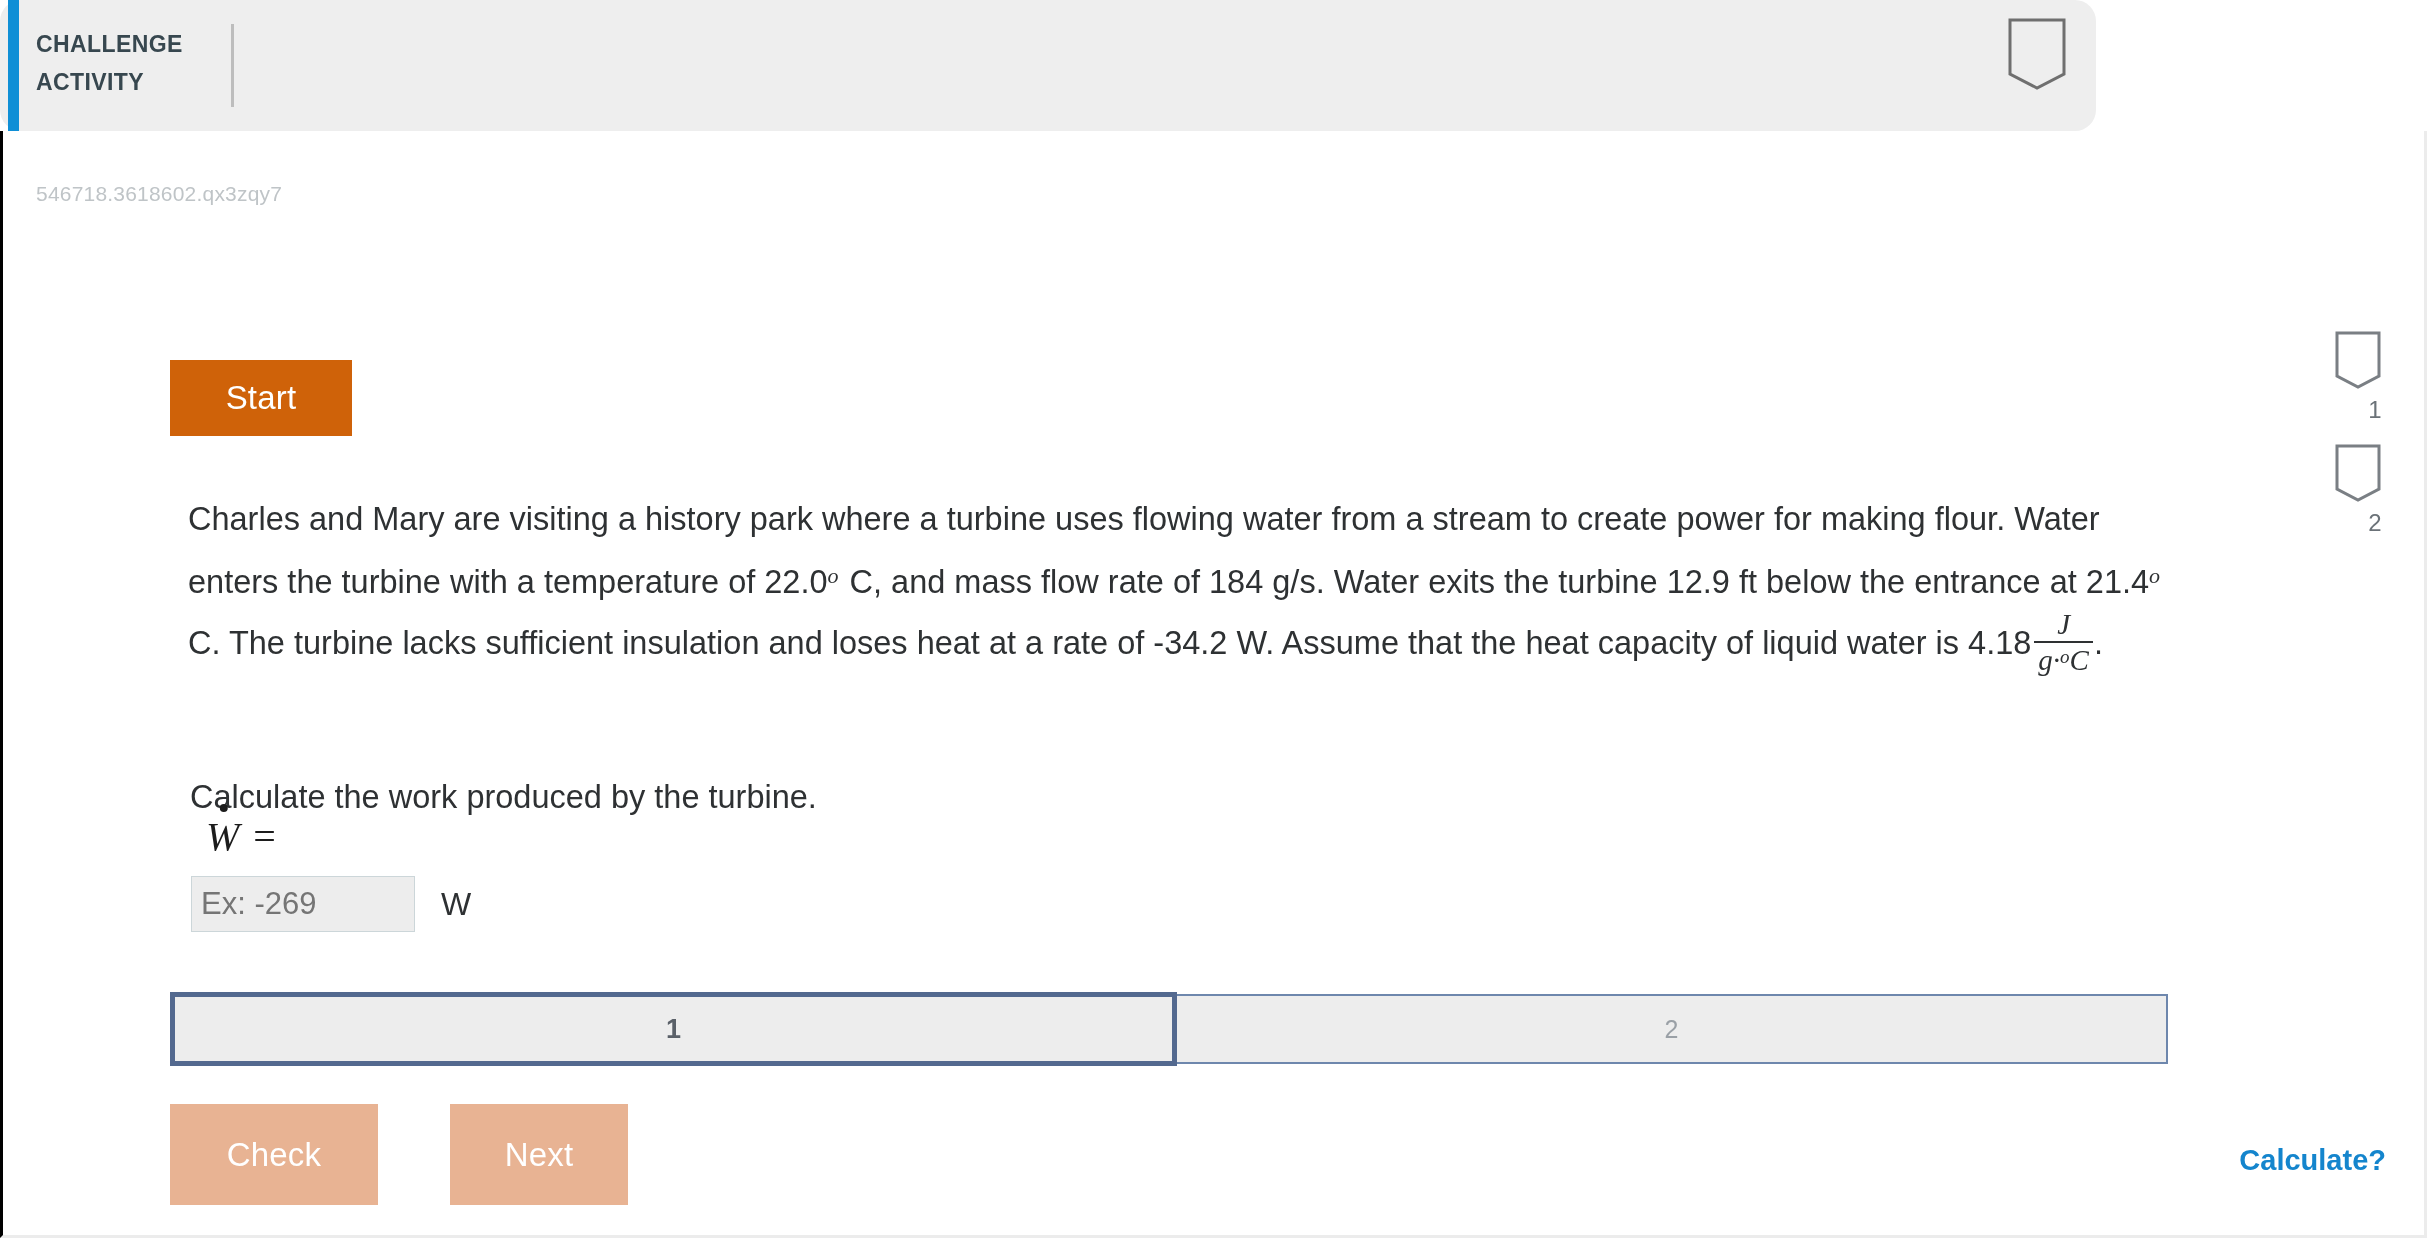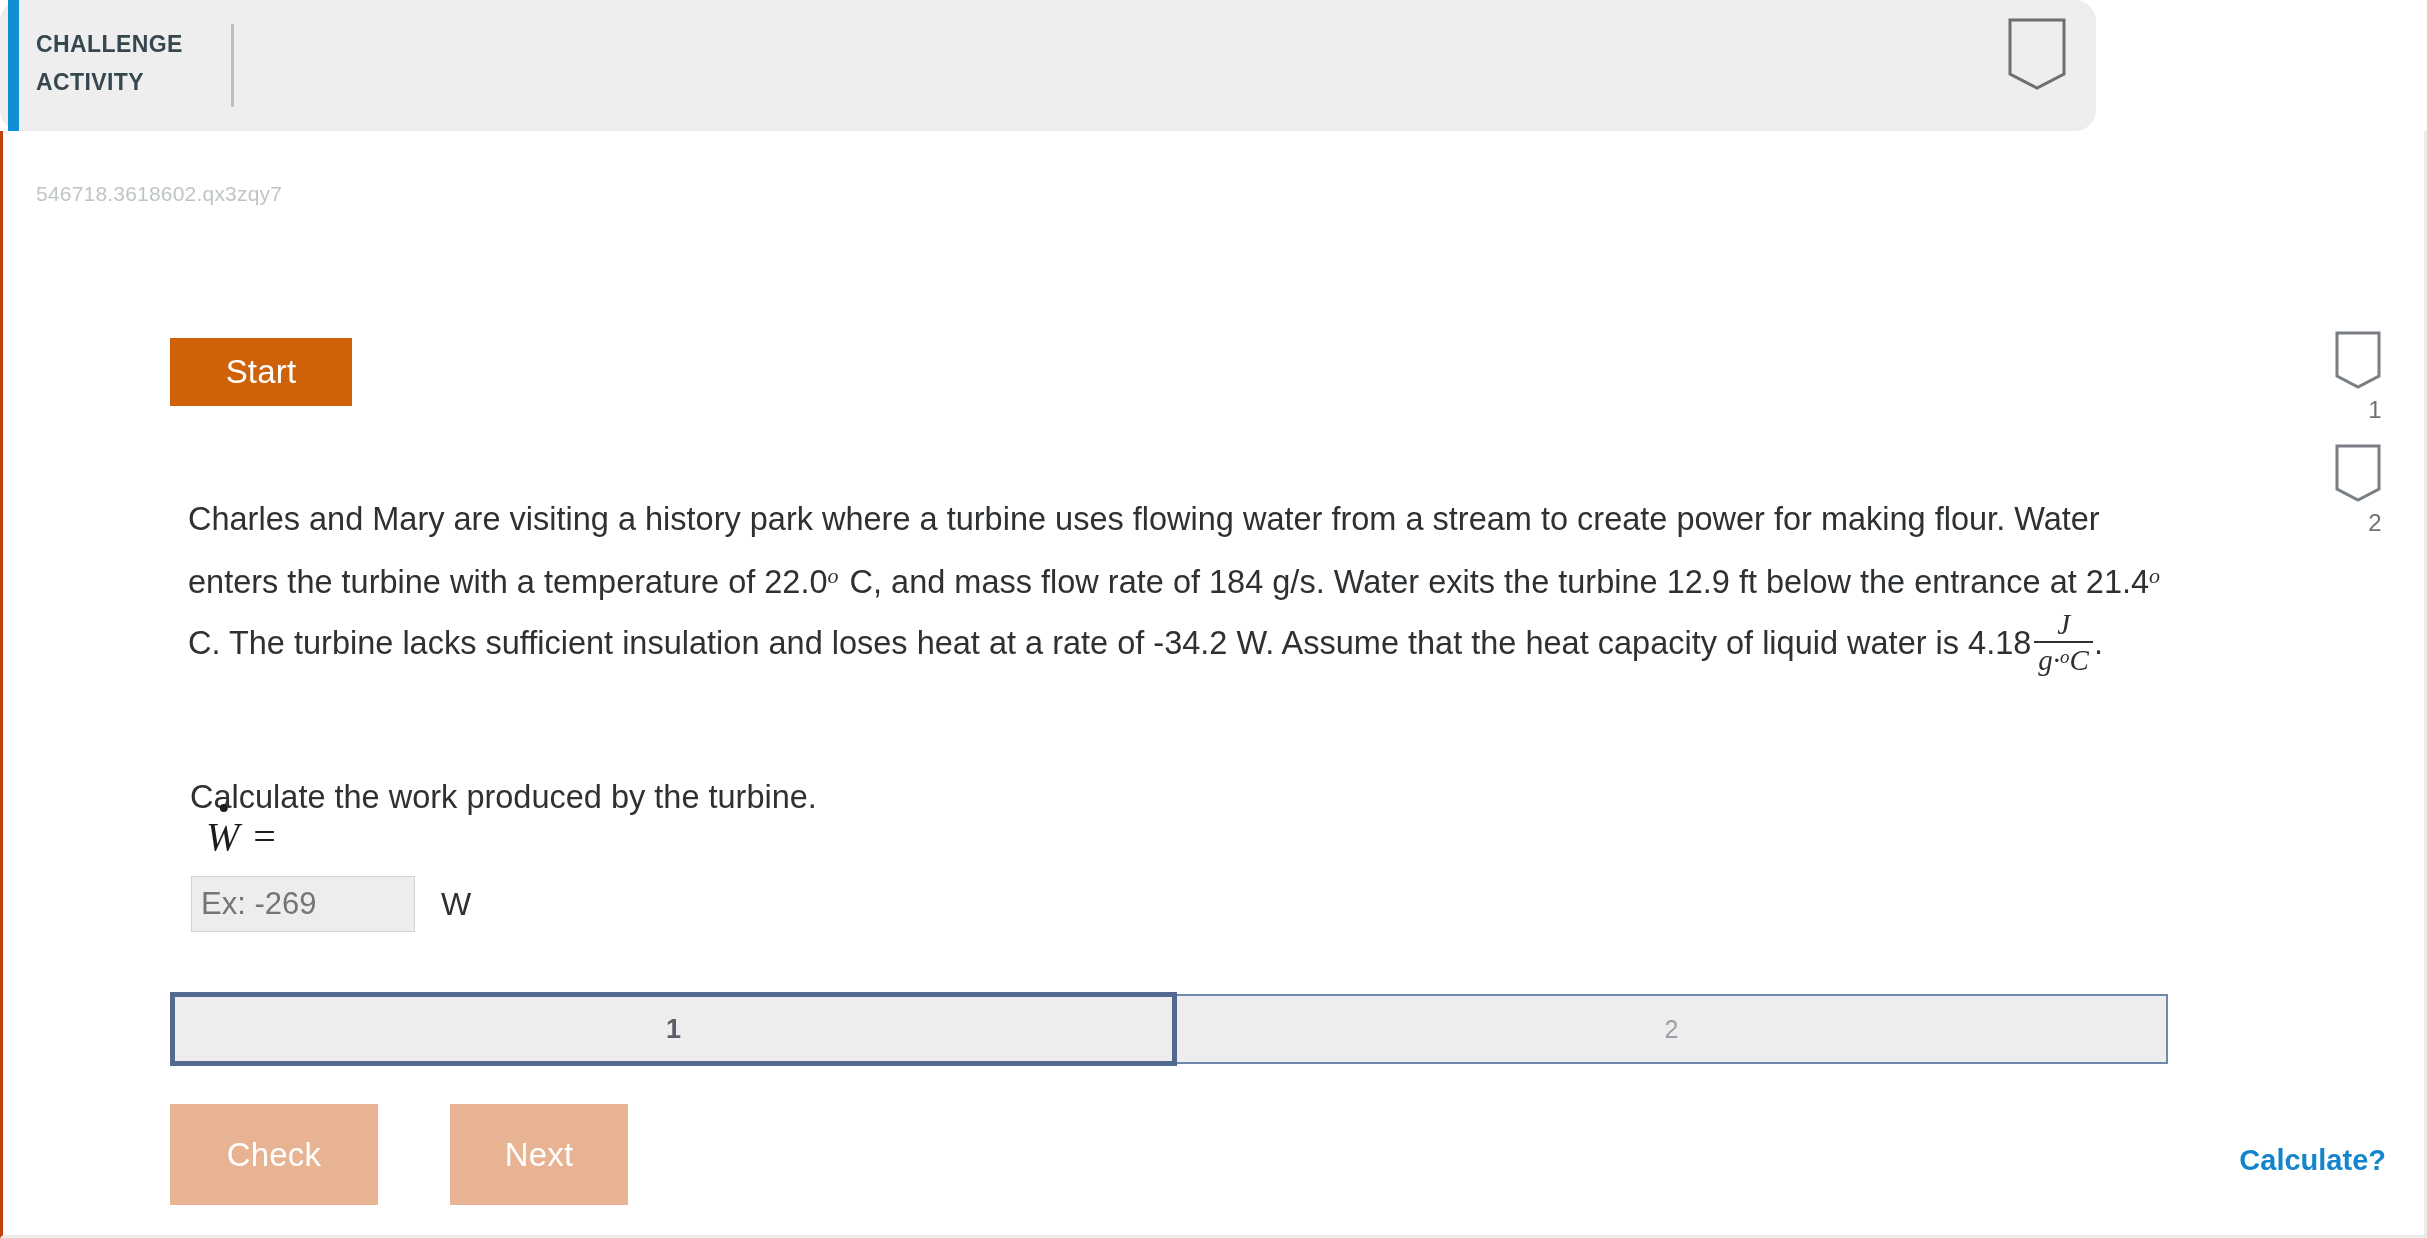--- a/index.html
+++ b/index.html
@@ -88,41 +88,41 @@
   }
 
   
   .content {
     position: absolute;
     left: 0;
     top: 131px;
     width: 2427px;
     height: 1107px;
     background: #ffffff;
-    border-left: 3px solid #c2410c;
+    border-left: 3px solid #000000;
     border-right: 3px solid #ececec;
     border-bottom: 3px solid #ececec;
     box-sizing: border-box;
   }
 
   .activity-id {
     position: absolute;
     left: 33px;
     top: 51px;
     font-size: 21px;
     color: #bfc4c7;
     letter-spacing: 0.2px;
   }
 
   .start-button {
     position: absolute;
     left: 167px;
-    top: 207px;
+    top: 229px;
     width: 182px;
-    height: 68px;
+    height: 76px;
     background: #cf6209;
     color: #ffffff;
     border: none;
     font-size: 33px;
     font-family: "Liberation Sans", sans-serif;
     cursor: pointer;
     letter-spacing: 0.2px;
   }
 
   

